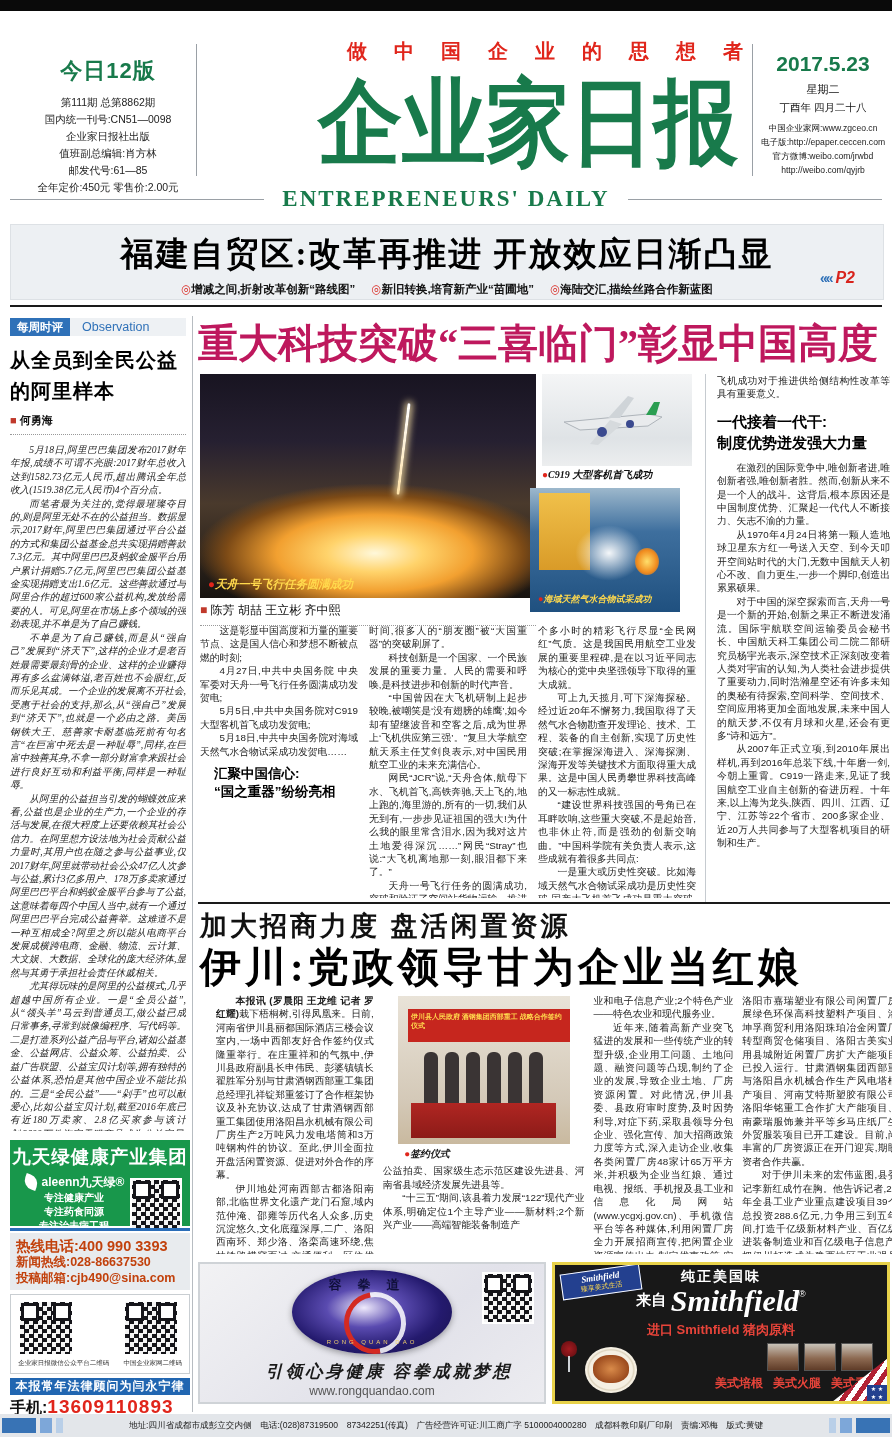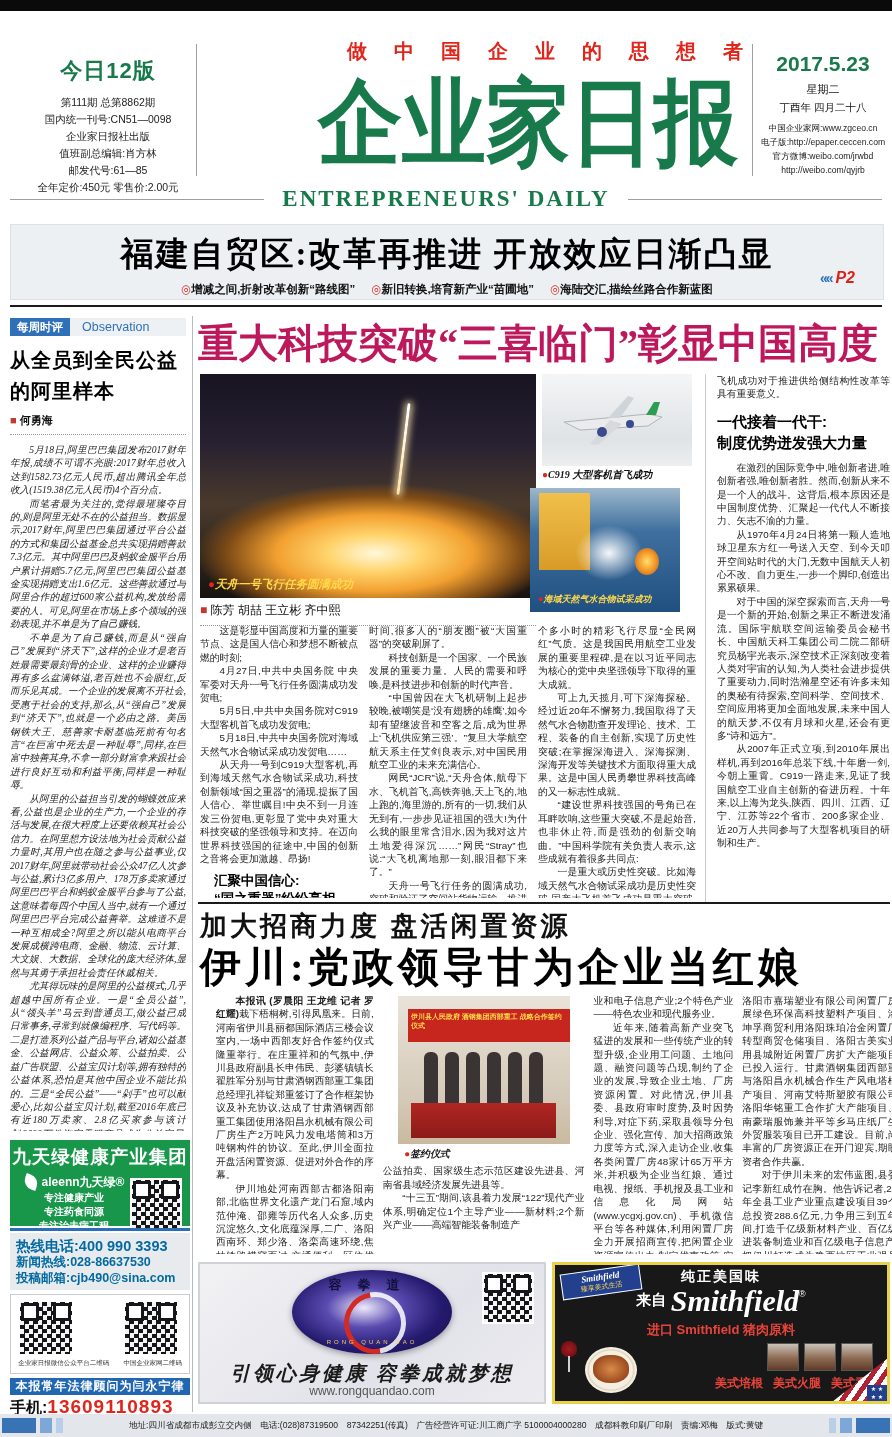--- a/index.html
+++ b/index.html
@@ -68,21 +68,21 @@
         transform:rotate(20deg);margin-right:4px;vertical-align:-3px;}
   .greenad .lines p{font-size:10px;line-height:14px;font-weight:bold;text-align:center;}
   .qr{background:repeating-conic-gradient(#15151a 0 25%,#f4f4f4 0 50%);background-size:9px 9px;
       position:relative;border:2px solid #fff;}
   .qr::before,.qr::after{content:"";position:absolute;width:12px;height:12px;border:3px solid #15151a;
       background:#fff;top:1px;}
   .qr::before{left:1px;} .qr::after{right:1px;}
   .qr.small{width:48px;height:48px;}
   .blueline{left:10px;top:1228px;width:180px;height:3px;background:#2a6db8;}
   .hotline{left:10px;top:1233px;width:180px;height:57px;background:#e8ebee;padding:5px 6px;box-sizing:border-box;}
-  .hotline p{font-size:12.5px;line-height:16px;font-weight:bold;color:#0369a1;white-space:nowrap;}
+  .hotline p{font-size:12.5px;line-height:16px;font-weight:bold;color:#c2410c;white-space:nowrap;}
   .hotline p:first-child{font-size:14.5px;}
   .qrbox{left:10px;top:1294px;width:180px;height:80px;background:#fff;border:1px solid #c9ced2;
          display:flex;justify-content:space-around;align-items:flex-start;padding-top:5px;box-sizing:border-box;}
   .qrbox .qr{width:52px;height:52px;}
   .qrbox .cap{font-size:6.5px;color:#333;text-align:center;margin-top:3px;}
   .legalbar{left:10px;top:1378px;width:180px;height:17px;background:#2166b1;color:#fff;
             font-size:12px;font-weight:bold;text-align:center;line-height:17px;letter-spacing:1px;}
   .phone-row{left:10px;top:1396px;width:180px;white-space:nowrap;}
   .phone-row .lbl{font-size:16px;font-weight:900;color:#111;}
   .phone-row .num{font-size:19px;font-weight:900;color:#e0251b;letter-spacing:1px;}
@@ -149,21 +149,21 @@
   .ad1-oval{position:absolute;left:92px;top:6px;width:160px;height:84px;border-radius:50%;
             background:radial-gradient(ellipse at 45% 45%,#efeafc 0%,#5a4bb0 30%,#241a6e 62%,#171043 100%);
             box-shadow:0 2px 6px rgba(0,0,0,.35);}
   .ad1-cal{position:absolute;left:0;top:6px;width:100%;text-align:center;color:#10103a;font-weight:900;
            font-size:13px;letter-spacing:16px;font-family:"Liberation Serif","DejaVu Serif",serif;}
   .ad1-swirl{position:absolute;left:52px;top:22px;width:52px;height:52px;border-radius:50%;
              border:5px solid rgba(255,255,255,.85);border-left-color:#d42a22;border-bottom-color:#d42a22;
              transform:rotate(35deg);}
   .ad1-ring{position:absolute;left:0;bottom:9px;width:100%;text-align:center;color:#f2d06b;font-size:6px;letter-spacing:3px;}
   .ad1-qr{position:absolute;right:10px;top:8px;}
-  .ad1-slogan{position:absolute;left:0;top:96px;width:100%;text-align:center;font-size:20px;font-weight:900;
+  .ad1-slogan{position:absolute;left:17px;top:96px;width:100%;text-align:center;font-size:17px;font-weight:900;
               font-family:"Liberation Serif","DejaVu Serif",serif;font-style:italic;color:#1a1a1a;letter-spacing:3px;}
   .ad1-url{position:absolute;left:0;top:120px;width:100%;text-align:center;font-size:12px;color:#555;}
 
   .ad2{left:552px;top:1262px;width:338px;height:142px;background:#181818;border:3px solid #e8d24a;
        box-sizing:border-box;overflow:hidden;color:#fff;}
   .ad2-badge{position:absolute;left:6px;top:4px;width:74px;background:#23408f;transform:rotate(-8deg);
              text-align:center;padding:2px;border:1px solid #fff;}
   .ad2-badge .b1{font-size:9px;font-weight:900;font-style:italic;font-family:"Liberation Serif",serif;}
   .ad2-badge .b2{font-size:7px;color:#ffd94d;}
   .ad2-l1{position:absolute;left:0;top:3px;width:100%;text-align:center;font-size:14px;font-weight:bold;letter-spacing:2px;}
@@ -290,21 +290,20 @@
 
   <div class="abs lead-authors">■ 陈芳 胡喆 王立彬 齐中熙</div>
 
   <div class="abs lead-cols">
     <div class="col bodytext">
       <div>
           <p>这是彰显中国高度和力量的重要节点、这是国人信心和梦想不断被点燃的时刻;</p>
           <p>4月27日,中共中央国务院 中央军委对天舟一号飞行任务圆满成功发贺电;</p>
           <p>5月5日,中共中央国务院对C919大型客机首飞成功发贺电;</p>
           <p>5月18日,中共中央国务院对海域天然气水合物试采成功发贺电……</p>
-          <p>从天舟一号到C919大型客机,再到海域天然气水合物试采成功,科技创新领域“国之重器”的涌现,提振了国人信心、举世瞩目!中央不到一月连发三份贺电,更彰显了党中央对重大科技突破的坚强领导和支持。在迈向世界科技强国的征途中,中国的创新之音将会更加激越、昂扬!</p>
         </div>
       <div class="subhead">
         <div>汇聚中国信心:</div>
         <div>“国之重器”纷纷亮相</div>
       </div>
 
     </div>
     <div class="col bodytext cont-first">
         <p>时间,很多人的“朋友圈”被“大国重器”的突破刷屏了。</p>
         <p>科技创新是一个国家、一个民族发展的重要力量。人民的需要和呼唤,是科技进步和创新的时代声音。</p>

